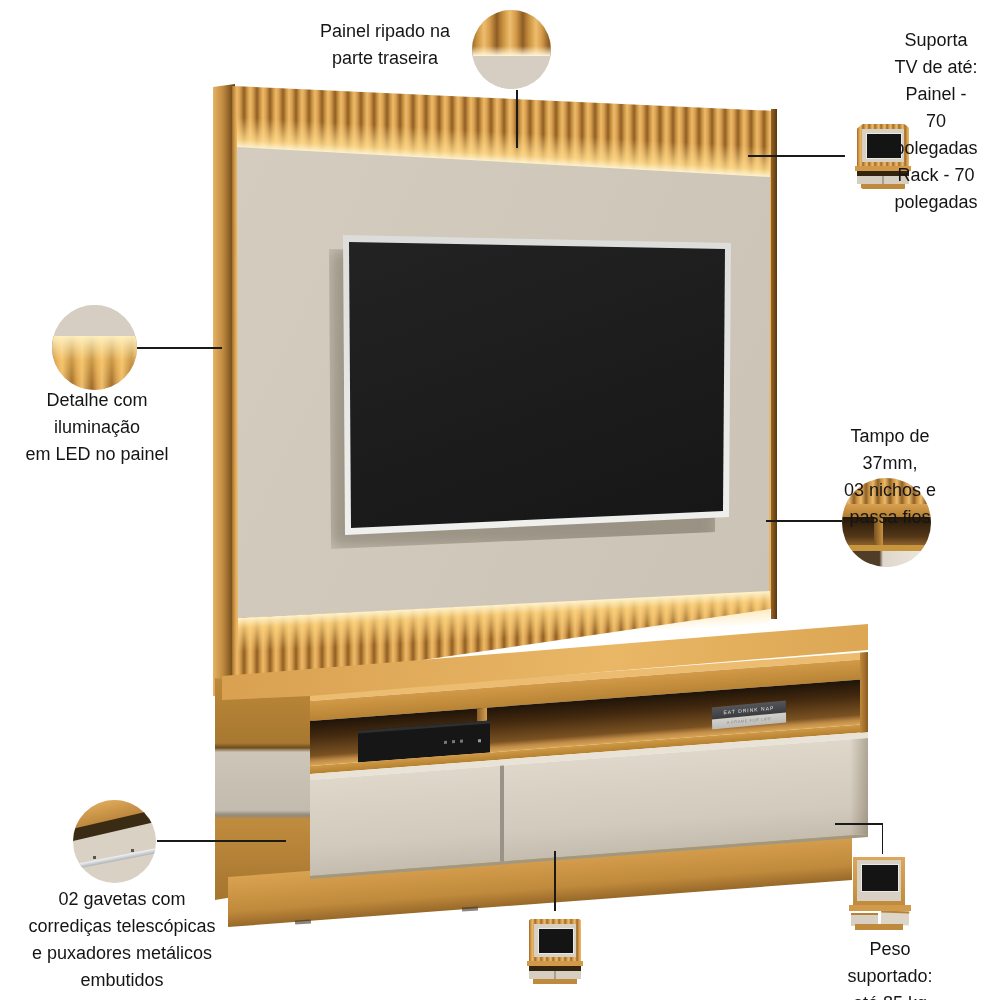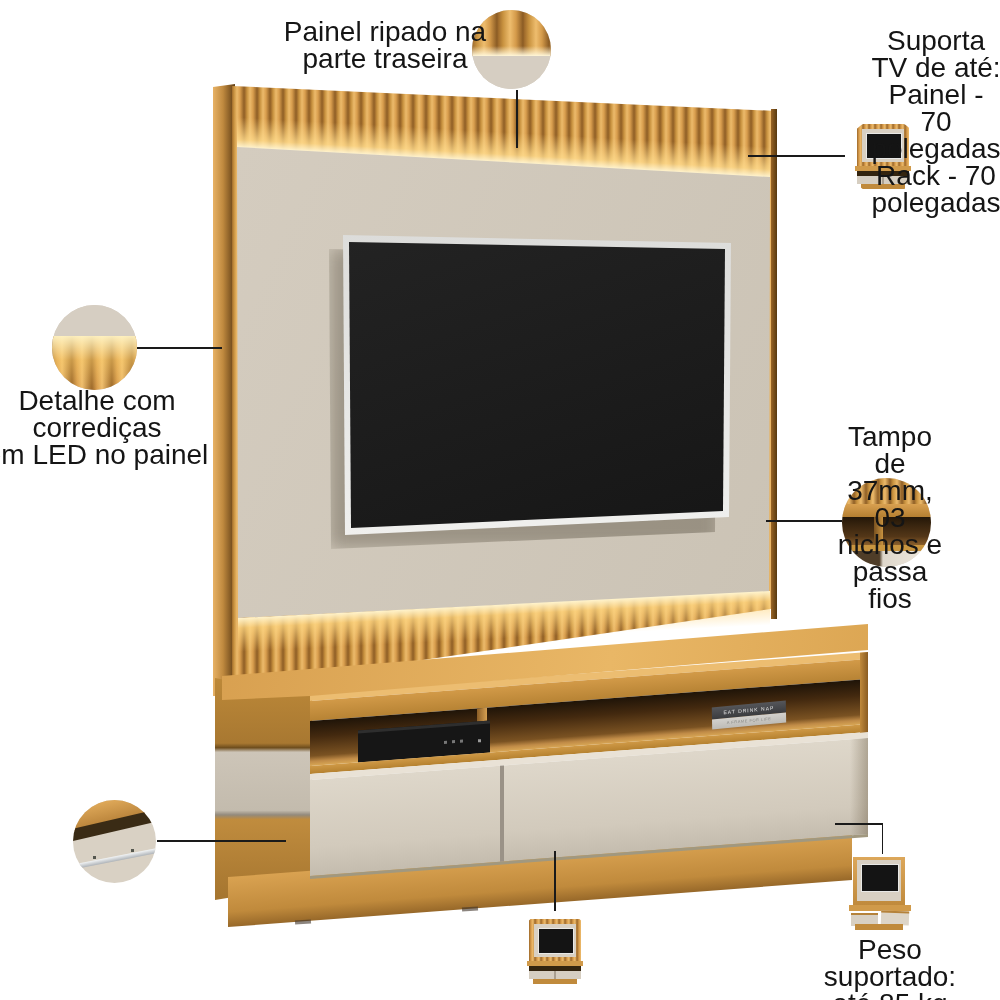--- a/index.html
+++ b/index.html
@@ -1,21 +1,21 @@
 <!DOCTYPE html>
 <html><head>
 <meta charset="utf-8">
 <style>
   html,body{margin:0;padding:0;background:#fff;}
   .canvas{position:relative;width:1000px;height:1000px;background:#ffffff;overflow:hidden;
           font-family:"Liberation Sans",sans-serif;}
   .abs{position:absolute;}
 
   
-  .note{position:absolute;font-size:28px;line-height:27px;color:#151515;text-align:center;
+  .note{position:absolute;font-size:18px;line-height:27px;color:#151515;text-align:center;
         white-space:pre-line;transform:translateX(-50%);}
 
   
   .line{position:absolute;background:#1a1a1a;}
 
   
   .wood-slats{background:repeating-linear-gradient(90deg,
       #a06c2c 0px,#c8923f 2px,#ecba6b 5px,#d99e4e 8px,#8f5f26 12px,#a06c2c 13px);}
   .wood-slats-big{background:repeating-linear-gradient(90deg,
       #9c682a 0px,#c8923f 5px,#eebd6e 12px,#d49a4a 18px,#8a5b24 25px,#9c682a 26px);}
@@ -183,20 +183,24 @@
     <div class="abs" style="left:35px;top:54px;width:28px;height:12px;background:#ddd5c8;border-top:2px solid #b5823a;transform:rotate(2deg);"></div>
     <div class="abs" style="left:9px;top:67px;width:48px;height:6px;background:#c08a3c;"></div>
   </div>
 
   <div class="note" style="left:385px;top:18px;">Painel ripado na
 parte traseira</div>
   <div class="note" style="left:936px;top:27px;">Suporta TV de até:
 Painel - 70 polegadas
 Rack - 70 polegadas</div>
   <div class="note" style="left:97px;top:387px;">Detalhe com
-corrediças
+iluminação
 em LED no painel</div>
   <div class="note" style="left:890px;top:423px;">Tampo de 37mm,
 03 nichos e passa fios</div>
+  <div class="note" style="left:122px;top:886px;">02 gavetas com
+corrediças telescópicas
+e puxadores metálicos
+embutidos</div>
   <div class="note" style="left:890px;top:936px;">Peso suportado:
 até 85 kg distribuídos</div>
 
 </div>
 
 </body></html>

